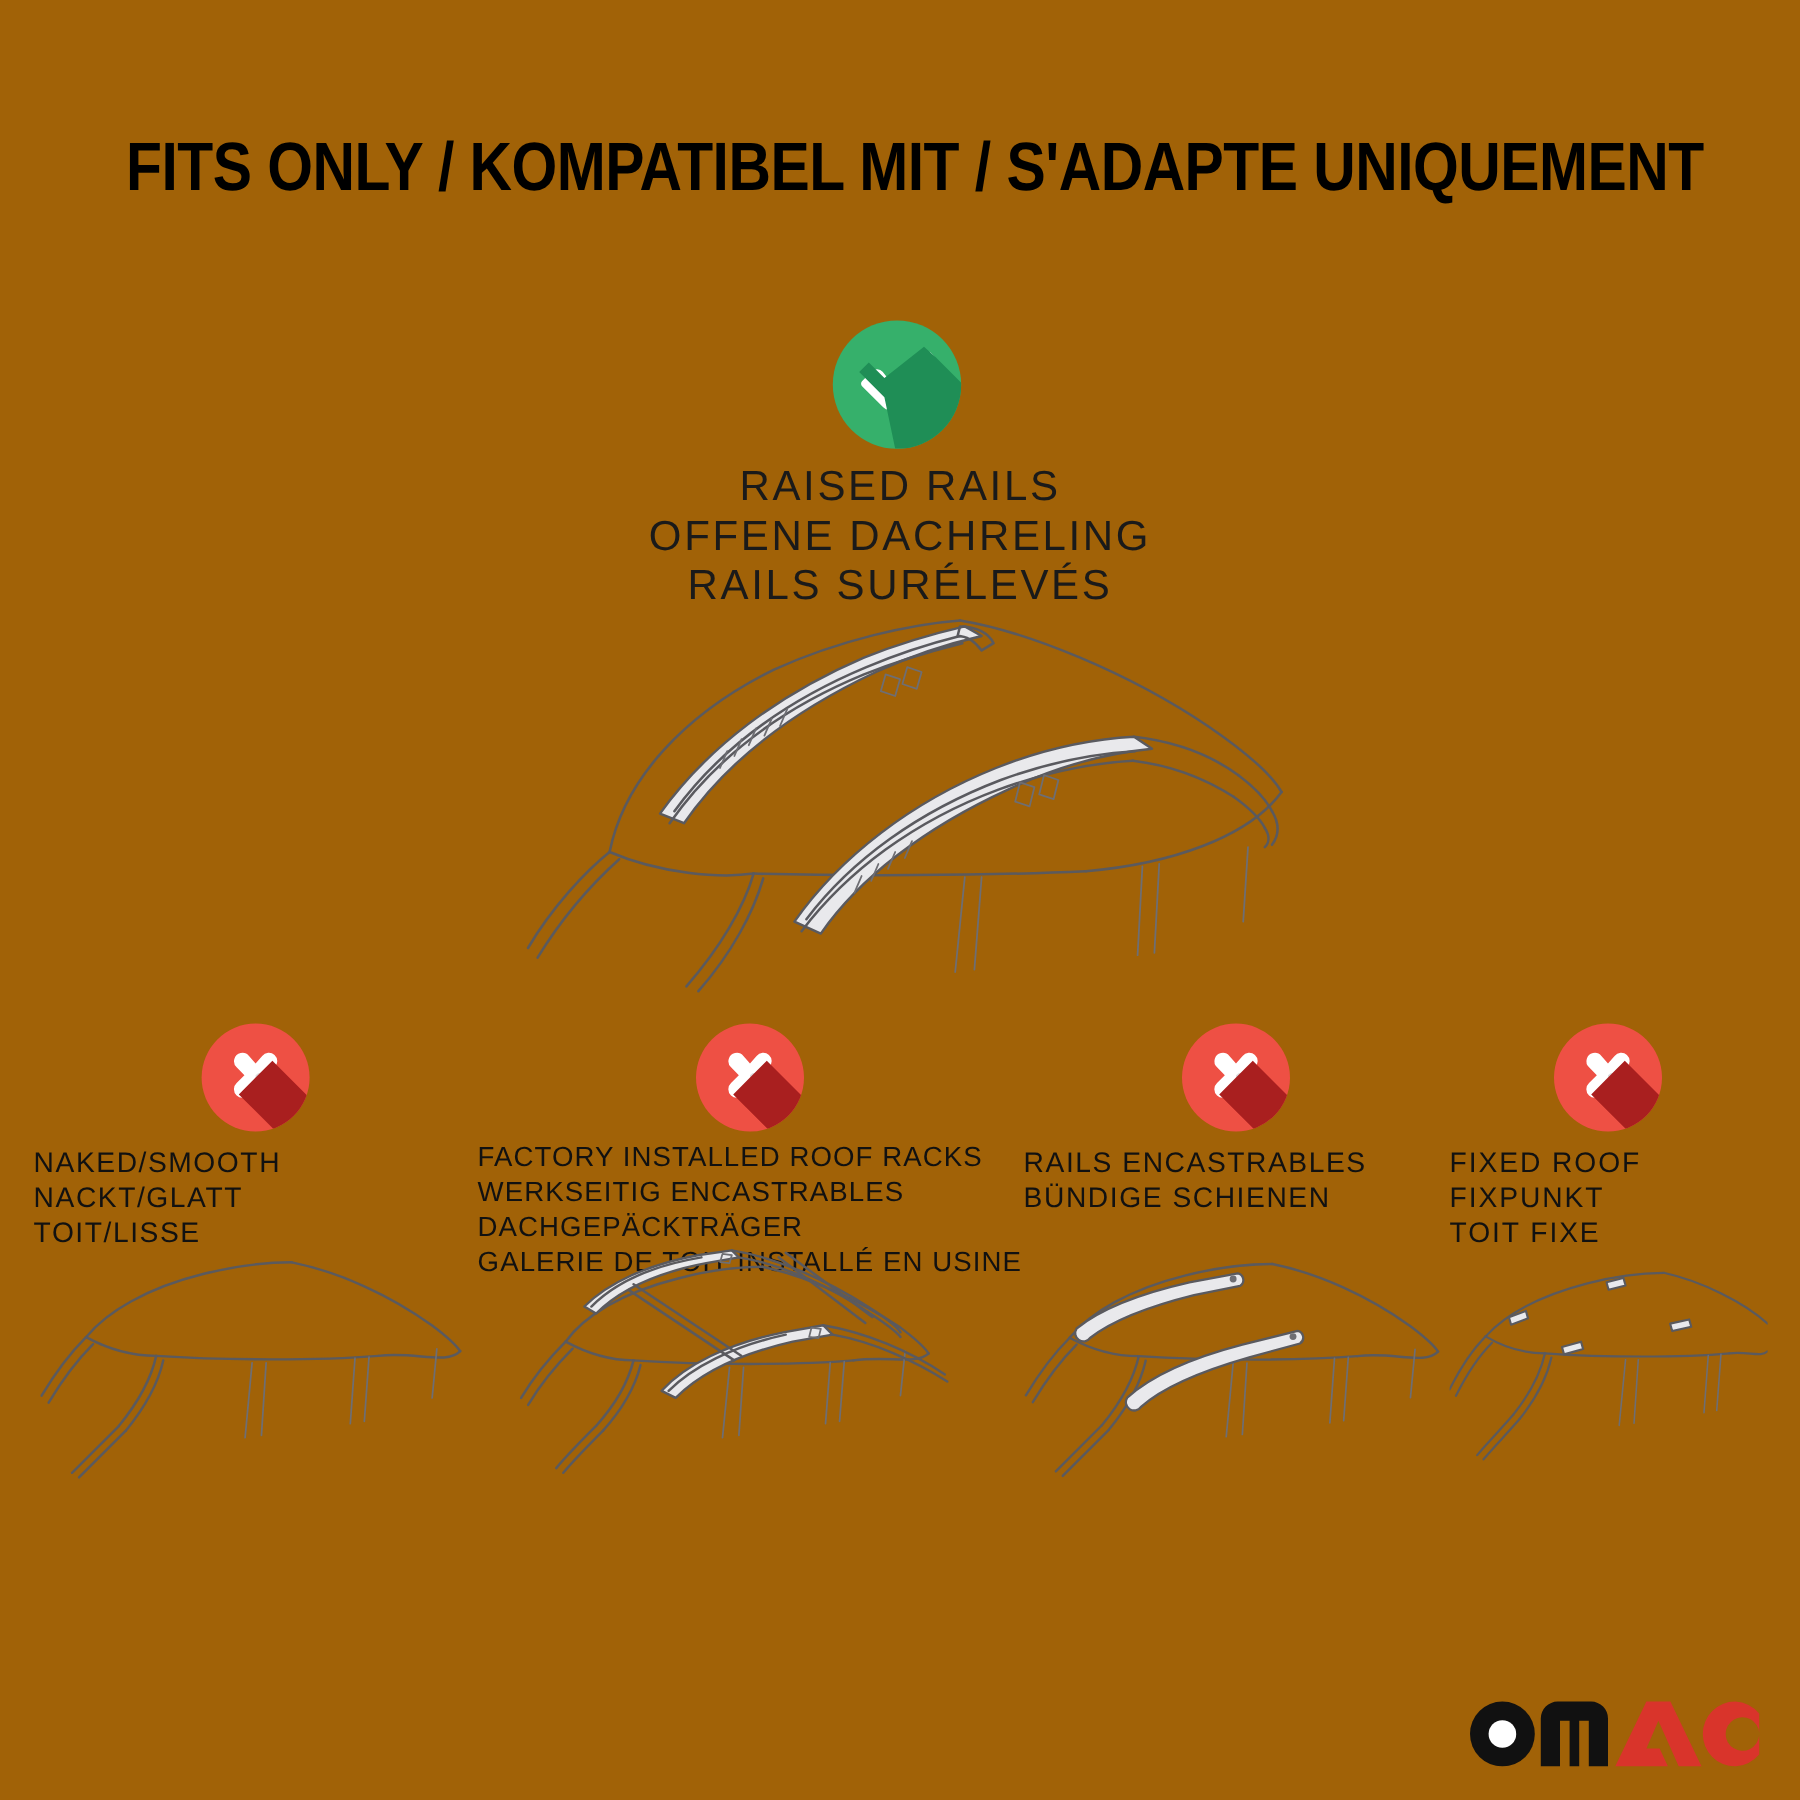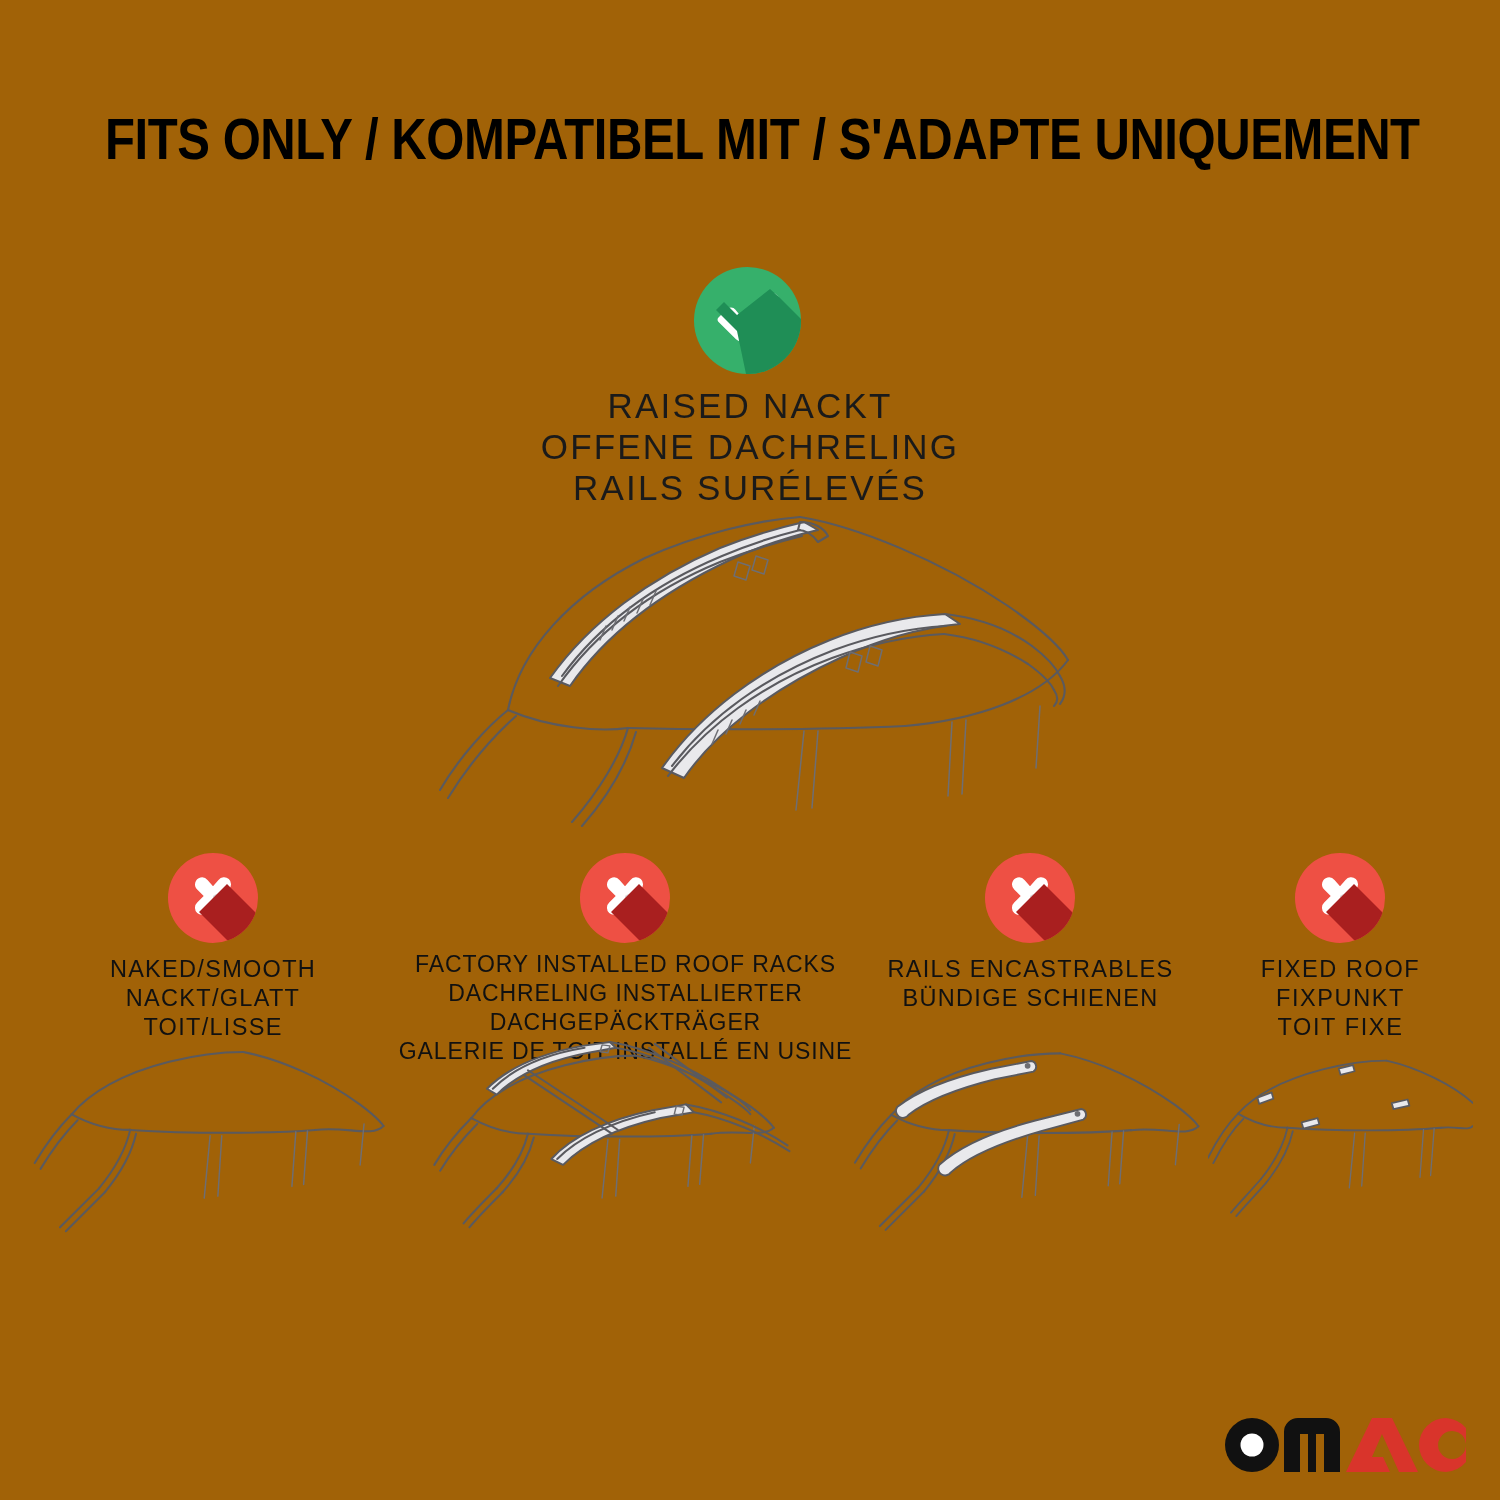--- a/index.html
+++ b/index.html
@@ -79,21 +79,20 @@
   .col .x-icon {
     position: absolute;
     top: 8px;
     width: 90px; height: 90px;
     background: #ee5044;
   }
   .col .col-label {
     position: absolute;
     top: 110px;
     left: 0; width: 100%;
-    text-align: center;
     font-size: 23.5px;
     line-height: 29px;
     font-weight: 400;
     letter-spacing: 1.3px;
     color: #111111;
   }
   .col .col-label div { white-space: nowrap; }
   .col .col-illustration {
     position: absolute;
     left: 0; width: 100%;
@@ -154,21 +153,21 @@
       </svg>
     </div>
     <div class="glyph-layer">
       <svg viewBox="0 0 107 107" width="107" height="107" aria-hidden="true">
         <path d="M24.5 50.5 L32.5 42.5 A6 6 0 0 1 41.5 42.8 L48.5 51.5 L73.5 27.5 A6.5 6.5 0 0 1 83 28.2 L84.5 30 A6 6 0 0 1 84.2 38.5 L52 72.5 A7 7 0 0 1 42 72.3 L24.6 55 A3 3 0 0 1 24.5 50.5 Z" fill="#ffffff"></path>
       </svg>
     </div>
   </div>
 
   <div class="primary-label">
-    <div>RAISED NACKT</div>
+    <div>RAISED RAILS</div>
     <div>OFFENE DACHRELING</div>
     <div>RAILS SURÉLEVÉS</div>
   </div>
 
   <div id="primary-illustration">
     <svg class="lineart" viewBox="0 0 700 350" preserveAspectRatio="xMidYMid meet" aria-hidden="true">
 
       <path d="M108 210 C120 150 170 95 245 58 C300 33 360 20 400 17"></path>
       <path d="M400 17 C455 26 540 60 608 106 C640 128 660 146 668 160"></path>
       <path d="M108 210 C150 228 200 232 228 228"></path>
@@ -271,21 +270,21 @@
       </div>
       <div class="glyph-layer">
         <svg viewBox="0 0 90 90" width="90" height="90" aria-hidden="true">
           <path d="M32.5 24.5 A7 7 0 0 1 39.5 27 L45 33.2 L50.5 27 A7 7 0 1 1 60.8 36.4 L54.3 43 L60.8 49.6 A7 7 0 1 1 50.5 59 L45 52.8 L39.5 59 A7 7 0 1 1 29.2 49.6 L35.7 43 L29.2 36.4 A7 7 0 0 1 32.5 24.5 Z" fill="#ffffff"></path>
           <path d="M45 43 A6.5 6.5 0 0 1 54.3 43 L60.8 49.6 A7 7 0 1 1 50.5 59 L45 52.8 Z" fill="#dcdcde"></path>
         </svg>
       </div>
     </div>
     <div class="col-label">
       <div>FACTORY INSTALLED ROOF RACKS</div>
-      <div>DACHRELING INSTALLIERTER</div>
+      <div>WERKSEITIG ENCASTRABLES</div>
       <div>DACHGEPÄCKTRÄGER</div>
       <div>GALERIE DE TOIT INSTALLÉ EN USINE</div>
     </div>
     <div class="col-illustration">
       <svg class="lineart" viewBox="0 0 440 205" preserveAspectRatio="xMidYMid meet" aria-hidden="true">
 
         <path d="M62 80 C78 58 110 38 158 26 C188 18 214 16 230 16"></path>
         <path d="M230 16 C268 24 312 44 348 68 C360 77 368 84 372 90"></path>
         <path d="M62 80 C84 92 104 96 120 96"></path>
         <path d="M120 96 C180 100 260 100 308 96"></path>

